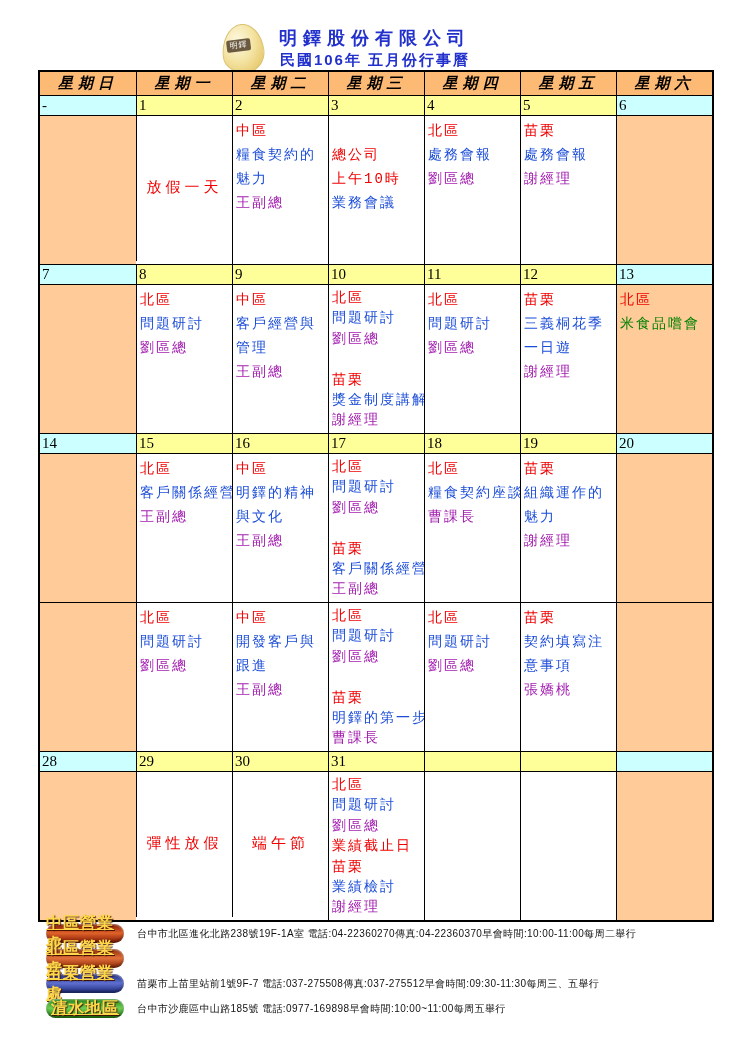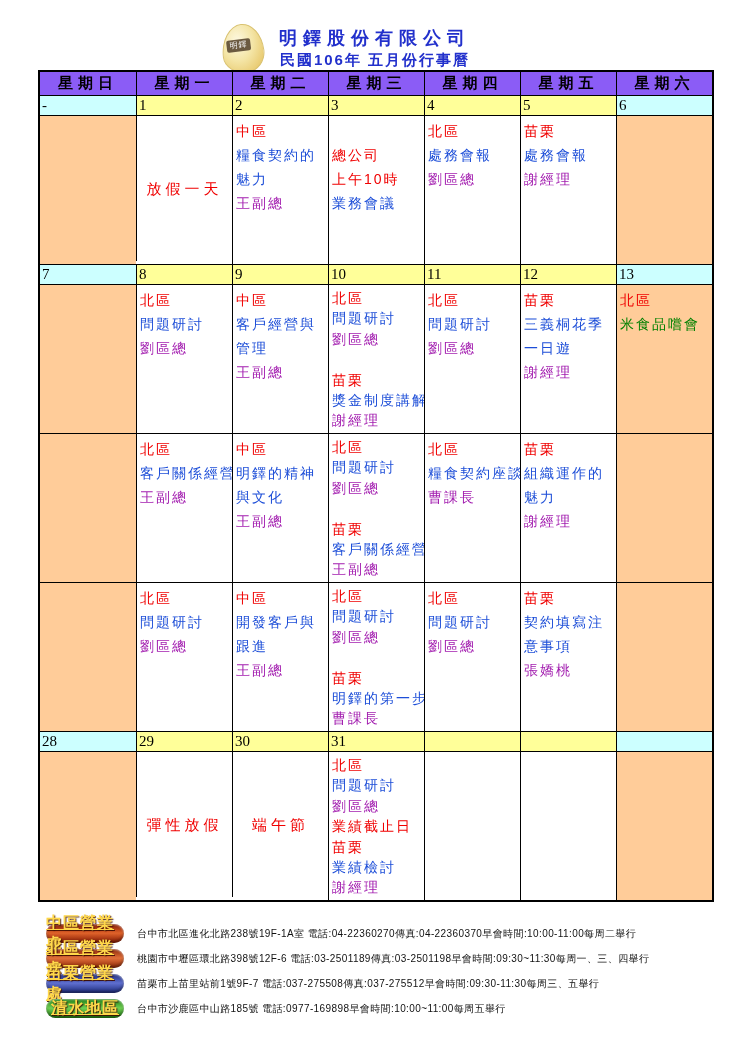--- a/index.html
+++ b/index.html
@@ -28,29 +28,29 @@
     font-size:8px;line-height:10px;padding:1px 3px;border-radius:2px;letter-spacing:1px;
   }
   
   .calendar{position:absolute;left:38px;top:70px;width:672px;border:2px solid #000;}
   .cal-row{display:grid;grid-template-columns:repeat(7,1fr);border-top:1px solid #000;}
   .cal-row:first-child{border-top:none;}
   .cal-cell{border-left:1px solid #000;overflow:hidden;}
   .cal-cell:first-child{border-left:none;}
   .wd{
     height:23px;display:flex;align-items:center;justify-content:center;
-    font-weight:bold;font-size:15px;letter-spacing:5px;background:#8b5cf6;color:#000;
+    font-weight:bold;font-size:15px;letter-spacing:5px;background:#fdba74;color:#000;font-style:italic;
   }
   .date-cell{
     height:19px;font-family:"Liberation Serif","DejaVu Serif",serif;
     font-size:15px;line-height:18px;padding-left:2px;color:#000;
   }
   .date-yellow{background:#ffff99;}
   .date-cyan{background:#ccffff;}
-  .body-cell{height:145px;background:#ffffff;padding:3px 0 0 3px;}
+  .body-cell{height:145px;background:#ffffff;padding:3px 0 0 3px;font-family:Liberation Mono, monospace;}
   .body-orange{background:#ffcc99;}
   .ev{line-height:24px;font-size:14px;letter-spacing:2px;white-space:nowrap;}
   .compact .ev{line-height:20.4px;}
   .center-cell{display:flex;align-items:center;justify-content:center;padding:0;}
   .center-cell .ev{font-size:15px;letter-spacing:4px;}
   .c-red{color:#f00000;}
   .c-blue{color:#a21caf;}
   .c-black{color:#1d4ed8;}
   .c-green{color:#008000;}
   
@@ -165,20 +165,29 @@
           <div class="ev c-black">三義桐花季</div>
           <div class="ev c-black">一日遊</div>
           <div class="ev c-blue">謝經理</div>
         </div>
         <div class="cal-cell body-cell body-orange">
           <div class="ev c-red">北區</div>
           <div class="ev c-green">米食品嚐會</div>
         </div>
       </div>
       <div class="cal-row">
+        <div class="cal-cell date-cell date-cyan">14</div>
+        <div class="cal-cell date-cell date-yellow">15</div>
+        <div class="cal-cell date-cell date-yellow">16</div>
+        <div class="cal-cell date-cell date-yellow">17</div>
+        <div class="cal-cell date-cell date-yellow">18</div>
+        <div class="cal-cell date-cell date-yellow">19</div>
+        <div class="cal-cell date-cell date-cyan">20</div>
+      </div>
+      <div class="cal-row">
         <div class="cal-cell body-cell body-orange"></div>
         <div class="cal-cell body-cell">
           <div class="ev c-red">北區</div>
           <div class="ev c-black">客戶關係經營</div>
           <div class="ev c-blue">王副總</div>
         </div>
         <div class="cal-cell body-cell">
           <div class="ev c-red">中區</div>
           <div class="ev c-black">明鐸的精神</div>
           <div class="ev c-black">與文化</div>
@@ -273,21 +282,20 @@
       </div>
     </div>
 
   <div class="footer" id="footer">
       <div class="f-line">
         <div class="f-badge" style="background: linear-gradient(rgb(126, 22, 2) 0%, rgb(224, 99, 42) 48%, rgb(126, 22, 2) 100%);">中區營業處</div>
         <div class="f-text">台中市北區進化北路238號19F-1A室 電話:04-22360270傳真:04-22360370早會時間:10:00-11:00每周二舉行</div>
       </div>
       <div class="f-line">
         <div class="f-badge" style="background: linear-gradient(rgb(138, 37, 5) 0%, rgb(226, 112, 58) 48%, rgb(138, 37, 5) 100%);">北區營業處</div>
-        <div class="f-text">桃園市中壢區環北路398號12F-6 電話:03-2501189傳真:03-2501198早會時間:09:30~11:30每周一、三、四舉行</div>
       </div>
       <div class="f-line">
         <div class="f-badge" style="background: linear-gradient(rgb(28, 42, 120) 0%, rgb(95, 111, 208) 48%, rgb(28, 42, 120) 100%);">苗栗營業處</div>
         <div class="f-text">苗栗市上苗里站前1號9F-7 電話:037-275508傳真:037-275512早會時間:09:30-11:30每周三、五舉行</div>
       </div>
       <div class="f-line">
         <div class="f-badge" style="background: linear-gradient(rgb(29, 124, 18) 0%, rgb(111, 208, 82) 48%, rgb(29, 124, 18) 100%);">清水地區</div>
         <div class="f-text">台中市沙鹿區中山路185號 電話:0977-169898早會時間:10:00~11:00每周五舉行</div>
       </div>
     </div>

